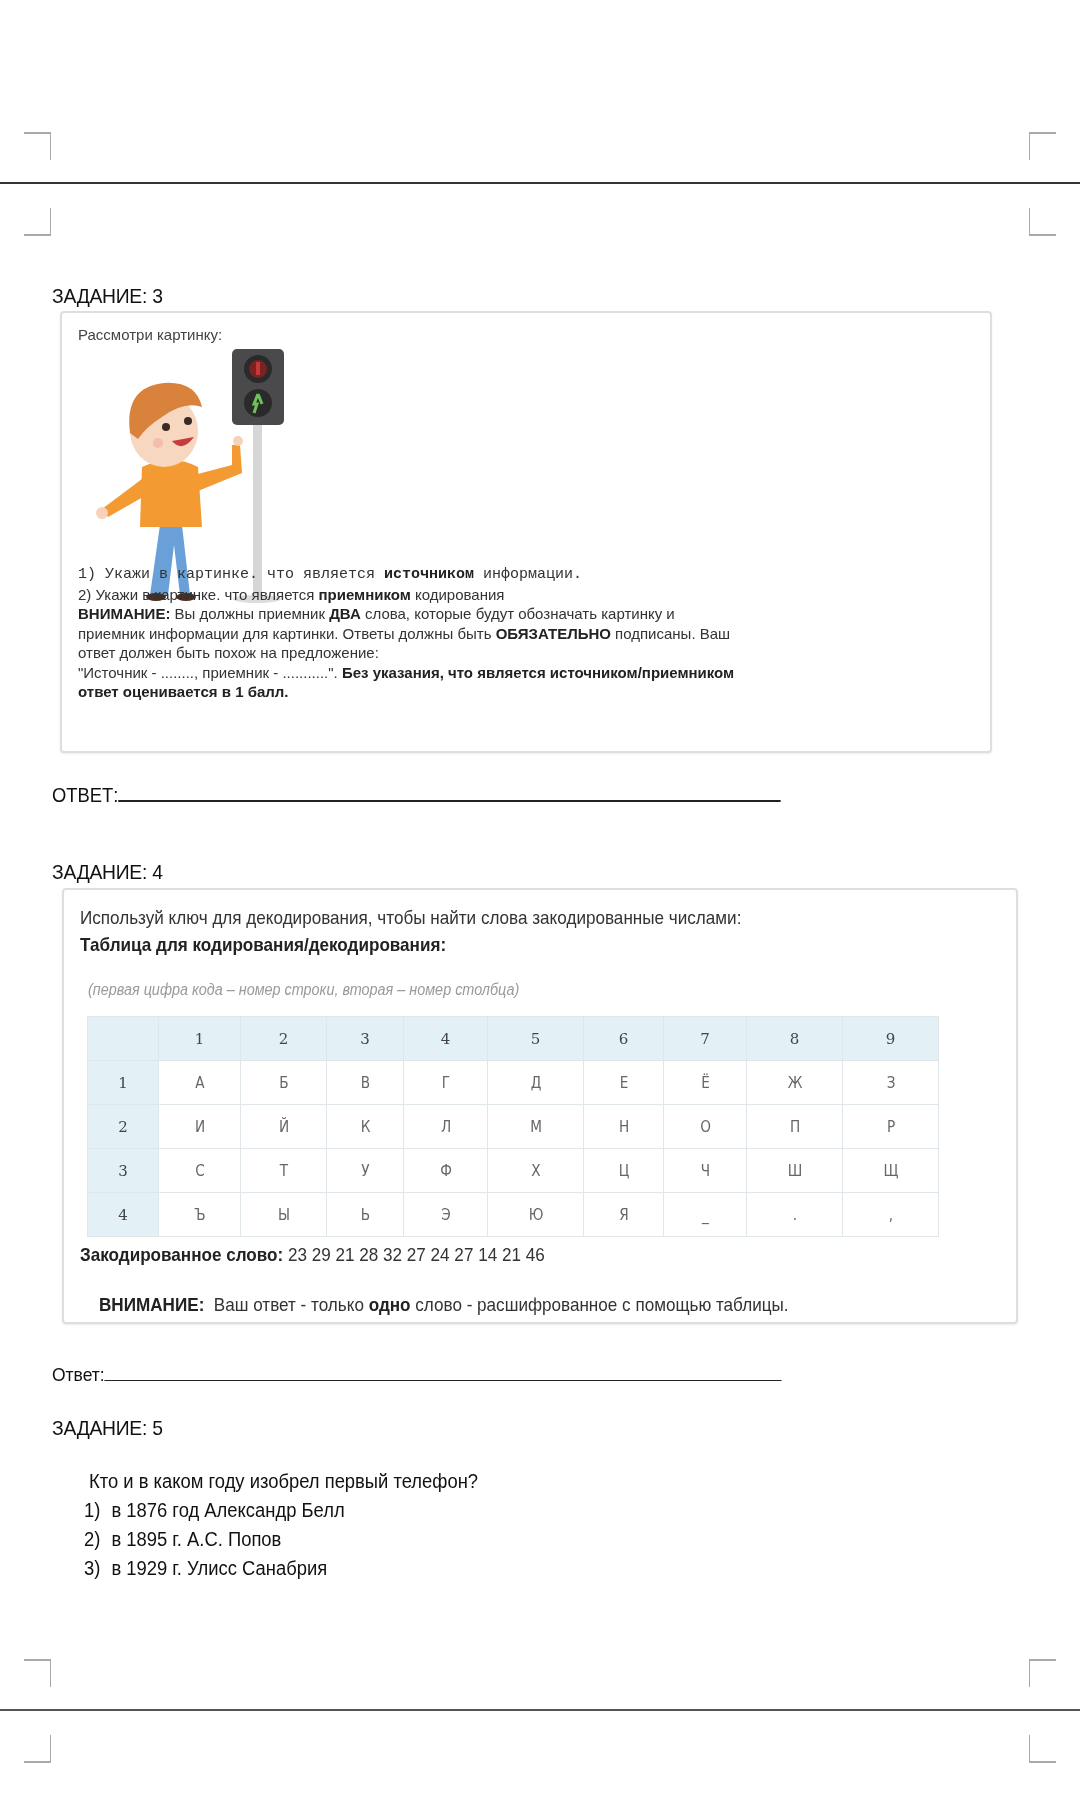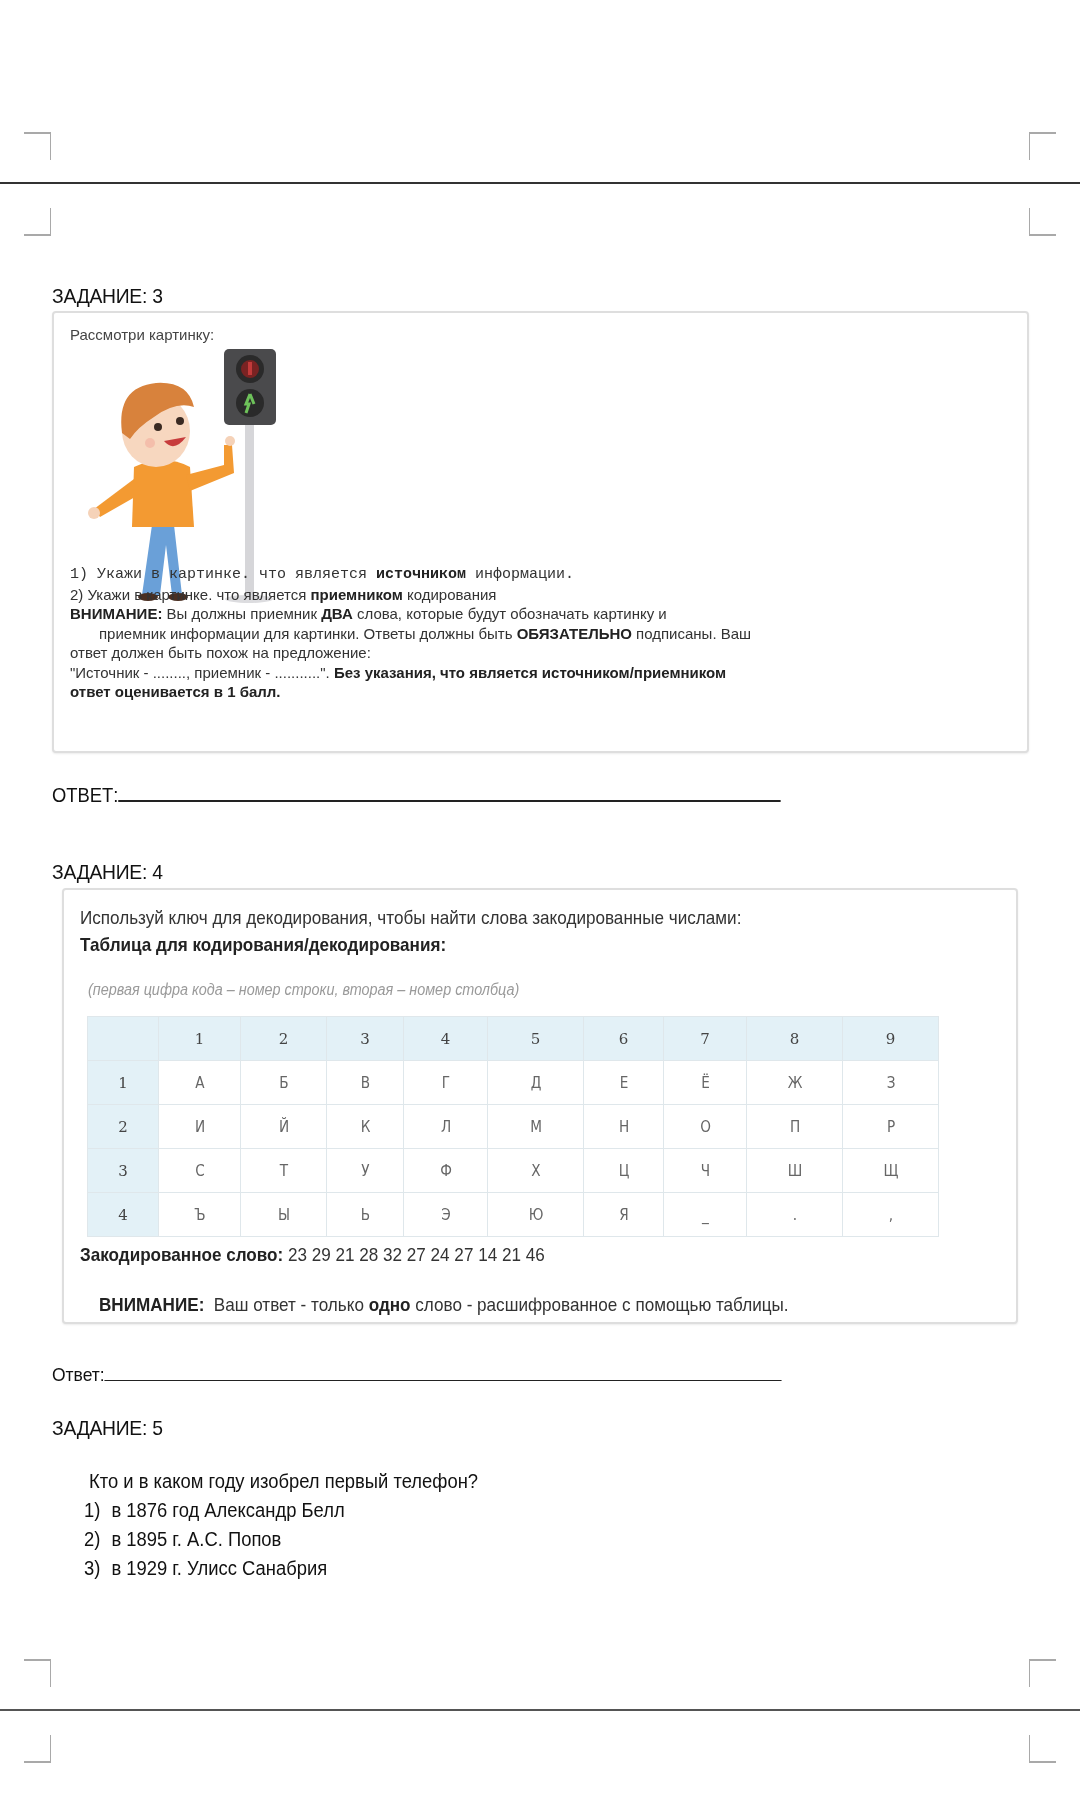--- a/index.html
+++ b/index.html
@@ -28,21 +28,21 @@
 </head>
 <body>
 
 <div class="corner c-tl" style="left:24px;top:132px;"></div>
 <div class="corner c-tr" style="left:1029px;top:132px;"></div>
 <div class="divider" style="top:182px;"></div>
 <div class="corner c-bl" style="left:24px;top:208px;"></div>
 <div class="corner c-br" style="left:1029px;top:208px;"></div>
 
 <div class="task-title" style="top:284px;">ЗАДАНИЕ: 3</div>
-<div class="box" style="left:52px;top:311px;width:928px;height:438px;padding-left:45px;">
+<div class="box" style="left:60px;top:311px;width:928px;height:438px;">
   <div class="box3-text" style="top:12px;font-size:15px;color:#444;">Рассмотри картинку:</div>
 
   <svg class="illus" viewBox="0 0 230 260" style="left:18px;top:36px;">
 
     <g>
       <rect x="173" y="70" width="9" height="180" fill="#d6d6d9"></rect>
       <ellipse cx="177" cy="250" rx="24" ry="4" fill="#dcdcdf"></ellipse>
       <rect x="152" y="0" width="52" height="76" rx="5" fill="#4a4a4c"></rect>
       <circle cx="178" cy="20" r="14" fill="#2a2a2a"></circle>
       <circle cx="178" cy="20" r="9" fill="#7a2323"></circle>
@@ -66,21 +66,21 @@
       <circle cx="108" cy="72" r="4" fill="#3a2a22"></circle>
       <path d="M92 92 q10 12 22 -4 z" fill="#c73c3c"></path>
       <circle cx="78" cy="94" r="5" fill="#f2b3a3" opacity="0.7"></circle>
     </g>
   </svg>
 
   <div>
     <div class="box3-text t3line" style="top:252px;font-family:Liberation Mono, monospace;"><span>1) Укажи в картинке. что является </span><span class="b">источником</span><span> информации.</span></div>
     <div class="box3-text t3line" style="top:271.5px;"><span>2) Укажи в картинке. что является </span><span class="b">приемником</span><span> кодирования</span></div>
     <div class="box3-text t3line" style="top:291px;"><span class="b">ВНИМАНИЕ:</span><span> Вы должны приемник </span><span class="b">ДВА</span><span> слова, которые будут обозначать картинку и</span></div>
-    <div class="box3-text t3line" style="top:310.5px;margin-left:29px;"><span>приемник информации для картинки. Ответы должны быть </span><span class="b">ОБЯЗАТЕЛЬНО</span><span> подписаны. Ваш</span></div>
+    <div class="box3-text t3line" style="top:310.5px;"><span>приемник информации для картинки. Ответы должны быть </span><span class="b">ОБЯЗАТЕЛЬНО</span><span> подписаны. Ваш</span></div>
     <div class="box3-text t3line" style="top:330px;"><span>ответ должен быть похож на предложение:</span></div>
     <div class="box3-text t3line" style="top:349.5px;"><span>"Источник - ........, приемник - ...........". </span><span class="b">Без указания, что является источником/приемником</span></div>
     <div class="box3-text t3line" style="top:369px;"><span class="b">ответ оценивается в 1 балл.</span></div>
   </div>
 </div>
 
 <div class="answer" style="top:784px;">
   <span>ОТВЕТ:</span><span class="line" style="width:720px;"></span>
 </div>
 

